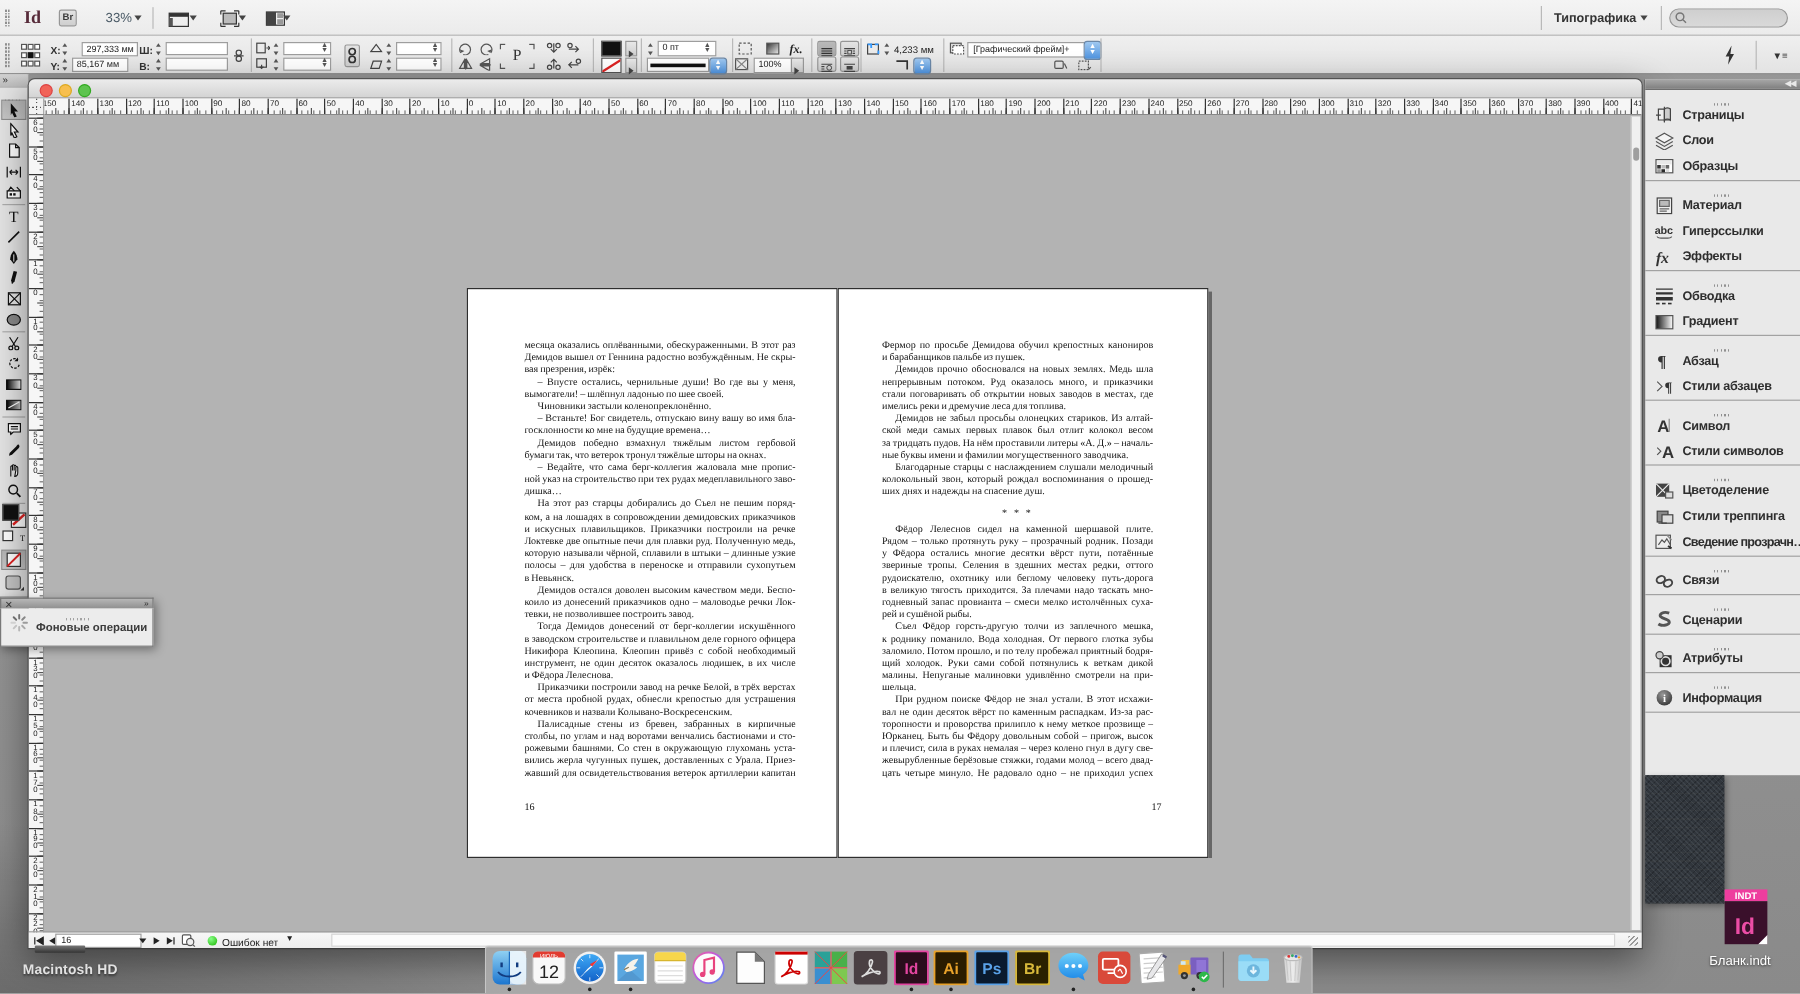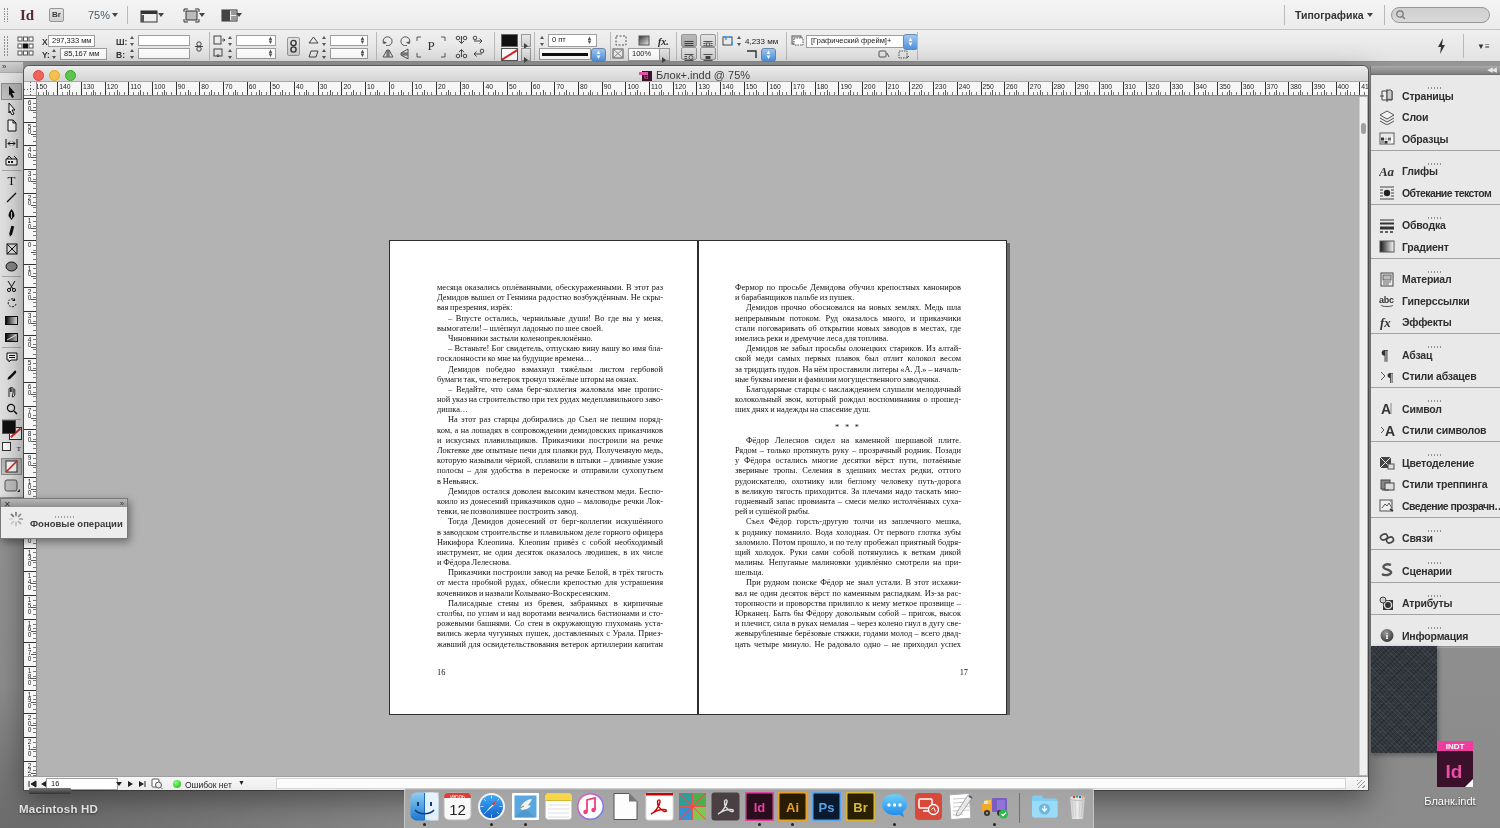--- a/index.html
+++ b/index.html
@@ -91,21 +91,21 @@
   <div class="dots-v" style="left:4px;top:8px;height:14px">
       <i></i>
       <i></i>
       <i></i>
       <i></i>
       <i></i>
       <i></i>
     </div>
   <div id="idlogo">Id</div>
   <div class="tbtn" style="left:49px;top:8px;width:13px;height:12px;font-size:8px;line-height:12px">Br</div>
-  <div style="position:absolute;left:88px;top:9px;font-size:11px;color:#4a5a66">75%</div>
+  <div style="position:absolute;left:88px;top:9px;font-size:11px;color:#4a5a66">33%</div>
   <div class="caret" style="position:absolute;left:112px;top:13px"></div>
   <div class="vsep" style="left:127px;top:6px;height:18px"></div>
   <svg class="abs" style="left:140px;top:8px" width="26" height="15">
       <rect x="1" y="3" width="16" height="11" fill="none" stroke="#333"></rect>
       <rect x="1" y="3" width="16" height="3" fill="#333"></rect>
       <rect x="1" y="7" width="3" height="7" fill="#555"></rect>
     </svg>
   <div class="caret" style="position:absolute;left:158px;top:13px"></div>
   <svg class="abs" style="left:183px;top:8px" width="18" height="15">
       <rect x="3" y="3" width="11" height="9" fill="#bbb" stroke="#333"></rect>
@@ -149,21 +149,21 @@
         <rect x="1" y="8" width="4" height="4"></rect>
         <rect x="12" y="8" width="4" height="4"></rect>
         <rect x="1" y="15" width="4" height="4"></rect>
         <rect x="6.5" y="15" width="4" height="4"></rect>
         <rect x="12" y="15" width="4" height="4"></rect>
       </g>
     <rect x="6.5" y="8" width="4" height="4" fill="#111" stroke="#111"></rect>
   </svg>
   <div class="lbl" style="left:42px;top:7px">X:</div>
     <div class="stp" style="left:51px;top:6px"></div>
-  <div class="fld" style="left:48px;top:5px;width:42px;height:9px;padding:1px 0 0 3px">297,333 мм</div>
+  <div class="fld" style="left:68px;top:5px;width:42px;height:9px;padding:1px 0 0 3px">297,333 мм</div>
   <div class="lbl" style="left:42px;top:20px">Y:</div>
     <div class="stp" style="left:51px;top:19px"></div>
   <div class="fld" style="left:60px;top:18px;width:42px;height:9px;padding:1px 0 0 3px">85,167 мм</div>
   <div class="lbl" style="left:116px;top:7px">Ш:</div>
     <div class="stp" style="left:129px;top:6px"></div>
   <div class="fld" style="left:138px;top:5px;width:50px;height:9px"></div>
   <div class="lbl" style="left:116px;top:20px">В:</div>
     <div class="stp" style="left:129px;top:19px"></div>
   <div class="fld" style="left:138px;top:18px;width:50px;height:9px"></div>
   <svg class="abs" style="left:193px;top:11px" width="12" height="11">
@@ -471,21 +471,20 @@
         <path d="M13 13l3 0-0 -3z" fill="#333"></path>
       </svg>
     </div>
   </div>
 
 <div id="win">
   <div id="titlebar">
     <div class="tl" style="left:9px;background:#f16459;border:0.5px solid #d44"></div>
     <div class="tl" style="left:25px;background:#f7bf4f;border:0.5px solid #da2"></div>
     <div class="tl" style="left:41px;background:#58c round;background:#5ec44f;border:0.5px solid #3a2"></div>
-    <div id="title"><span style="display:inline-block;width:10px;height:10px;vertical-align:-2px;background:#3c1228;position:relative;margin-right:4px"><span style="position:absolute;left:-3px;top:1px;width:9px;height:3.5px;background:#e94fa4"></span><span style="position:absolute;left:2px;top:4px;font-size:5px;color:#e96fb4;line-height:5px">Id</span></span>Блок+.indd @ 75%</div>
   </div>
   <div id="rcorner">
       <i style="position:absolute;left:6px;top:0;width:1px;height:14px;background-image:repeating-linear-gradient(180deg,#555 0 1px,transparent 1px 3px)"></i>
       <i style="position:absolute;top:7px;left:0;height:1px;width:13px;background-image:repeating-linear-gradient(90deg,#555 0 1px,transparent 1px 3px)"></i>
     </div>
   <div id="hruler">
       <i style="position:absolute;left:1.4px;bottom:0;width:1px;height:3px;background:#777"></i>
       <i style="position:absolute;left:6.1px;bottom:0;width:1px;height:3px;background:#777"></i>
       <i style="position:absolute;left:10.9px;bottom:0;width:1px;height:3px;background:#777"></i>
       <i style="position:absolute;left:15.6px;bottom:0;width:1px;height:3px;background:#777"></i>
@@ -1285,21 +1284,21 @@
           <div class="">полосы – для удобства в переноске и отправили сухопутьем</div>
           <div class="end">в Невьянск.</div>
           <div class="in ">Демидов остался доволен высоким качеством меди. Беспо-</div>
           <div class="">коило из донесений приказчиков одно – маловодье речки Лок-</div>
           <div class="end">тевки, не позволившее построить завод.</div>
           <div class="in ">Тогда Демидов донесений от берг-коллегии искушённого</div>
           <div class="">в заводском строительстве и плавильном деле горного офицера</div>
           <div class="">Никифора Клеопина. Клеопин привёз с собой необходимый</div>
           <div class="">инструмент, не один десяток оказалось людишек, в их числе</div>
           <div class="end">и Фёдора Лелеснова.</div>
-          <div class="in ">Приказчики построили завод на речке Белой, в трёх тягость</div>
+          <div class="in ">Приказчики построили завод на речке Белой, в трёх верстах</div>
           <div class="">от места пробной рудах, обнесли крепостью для устрашения</div>
           <div class="end">кочевников и назвали Колывано-Воскресенским.</div>
           <div class="in ">Палисадные стены из бревен, забранных в кирпичные</div>
           <div class="">столбы, по углам и над воротами венчались бастионами и сто-</div>
           <div class="">рожевыми башнями. Со стен в окружающую глухомань уста-</div>
           <div class="">вились жерла чугунных пушек, доставленных с Урала. Приез-</div>
           <div class="">жавший для освидетельствования ветерок артиллерии капитан</div>
         </div>
       <div class="pgnum" style="left:47px;top:427px">16</div>
     </div>
@@ -1424,60 +1423,50 @@
               <rect x="2" y="6.5" width="3" height="3" fill="#333"></rect>
               <rect x="5.5" y="6.5" width="3" height="3" fill="#bbb"></rect>
               <rect x="9" y="6.5" width="3" height="3" fill="#666"></rect>
               <rect x="2" y="10" width="3" height="2.5" fill="#999"></rect>
               <rect x="5.5" y="10" width="3" height="2.5" fill="#2a2a2a"></rect>
               <rect x="9" y="10" width="3" height="2.5" fill="#ddd"></rect>
             </svg></span>Образцы</div>
       </div>
       <div class="grp">
         <div class="gdots"><span></span></div>
+        <div class="pitem"><span class="ic"><svg width="16" height="15">
+              <rect x="2" y="1" width="12" height="13" fill="#eee" stroke="#444"></rect>
+              <rect x="4" y="3" width="8" height="5" fill="#bbb" stroke="#666"></rect>
+              <path d="M4 10h8M4 12h6" stroke="#666"></path>
+            </svg></span>Материал</div>
         <div class="pitem"><span class="ic"><svg width="18" height="15">
-              <text x="0" y="12" font-size="13" font-style="italic" font-family="Liberation Serif" fill="#333">Aa</text>
-            </svg></span>Глифы</div>
-        <div class="pitem" style="letter-spacing:-0.6px"><span class="ic"><svg width="16" height="15">
-              <path d="M1 2h14M1 5h3M12 5h3M1 8h3M12 8h3M1 11h3M12 11h3M1 14h14" stroke="#444"></path>
-              <circle cx="8" cy="8" r="3.2" fill="#222"></circle>
-            </svg></span>Обтекание текстом</div>
+              <text x="0" y="10" font-size="9" font-family="Liberation Sans" fill="#333">abc</text>
+              <path d="M2 12c0 2 12 2 12 0" stroke="#555" fill="none"></path>
+            </svg></span>Гиперссылки</div>
+        <div class="pitem"><span class="ic"><svg width="18" height="15">
+              <text x="1" y="12" font-size="13" font-style="italic" font-weight="bold" font-family="Liberation Serif" fill="#333">fx</text>
+            </svg></span>Эффекты</div>
       </div>
       <div class="grp">
         <div class="gdots"><span></span></div>
         <div class="pitem"><span class="ic"><svg width="16" height="15">
               <path d="M1 2h14" stroke="#333" stroke-width="1"></path>
               <path d="M1 5.5h14" stroke="#333" stroke-width="2"></path>
               <path d="M1 10h14" stroke="#333" stroke-width="3"></path>
               <path d="M1 14h14" stroke="#333" stroke-width="1.5" stroke-dasharray="3 2"></path>
             </svg></span>Обводка</div>
         <div class="pitem"><span class="ic"><svg width="16" height="15">
               <defs>
                 <linearGradient id="gg" x1="0" y1="0" x2="1" y2="0">
                   <stop offset="0" stop-color="#111"></stop>
                   <stop offset="1" stop-color="#fff"></stop>
                 </linearGradient>
               </defs>
               <rect x="1" y="2" width="14" height="11" fill="url(#gg)" stroke="#555"></rect>
             </svg></span>Градиент</div>
-      </div>
-      <div class="grp">
-        <div class="gdots"><span></span></div>
-        <div class="pitem"><span class="ic"><svg width="16" height="15">
-              <rect x="2" y="1" width="12" height="13" fill="#eee" stroke="#444"></rect>
-              <rect x="4" y="3" width="8" height="5" fill="#bbb" stroke="#666"></rect>
-              <path d="M4 10h8M4 12h6" stroke="#666"></path>
-            </svg></span>Материал</div>
-        <div class="pitem"><span class="ic"><svg width="18" height="15">
-              <text x="0" y="10" font-size="9" font-family="Liberation Sans" fill="#333">abc</text>
-              <path d="M2 12c0 2 12 2 12 0" stroke="#555" fill="none"></path>
-            </svg></span>Гиперссылки</div>
-        <div class="pitem"><span class="ic"><svg width="18" height="15">
-              <text x="1" y="12" font-size="13" font-style="italic" font-weight="bold" font-family="Liberation Serif" fill="#333">fx</text>
-            </svg></span>Эффекты</div>
       </div>
       <div class="grp">
         <div class="gdots"><span></span></div>
         <div class="pitem"><span class="ic"><svg width="16" height="15">
               <text x="2" y="13" font-size="14" font-family="Liberation Serif" fill="#333">¶</text>
             </svg></span>Абзац</div>
         <div class="pitem"><span class="ic"><svg width="18" height="15">
               <text x="8" y="12" font-size="12" font-family="Liberation Serif" fill="#333">¶</text>
               <path d="M2 3l4 4-4 4" fill="none" stroke="#555"></path>
             </svg></span>Стили абзацев</div>

